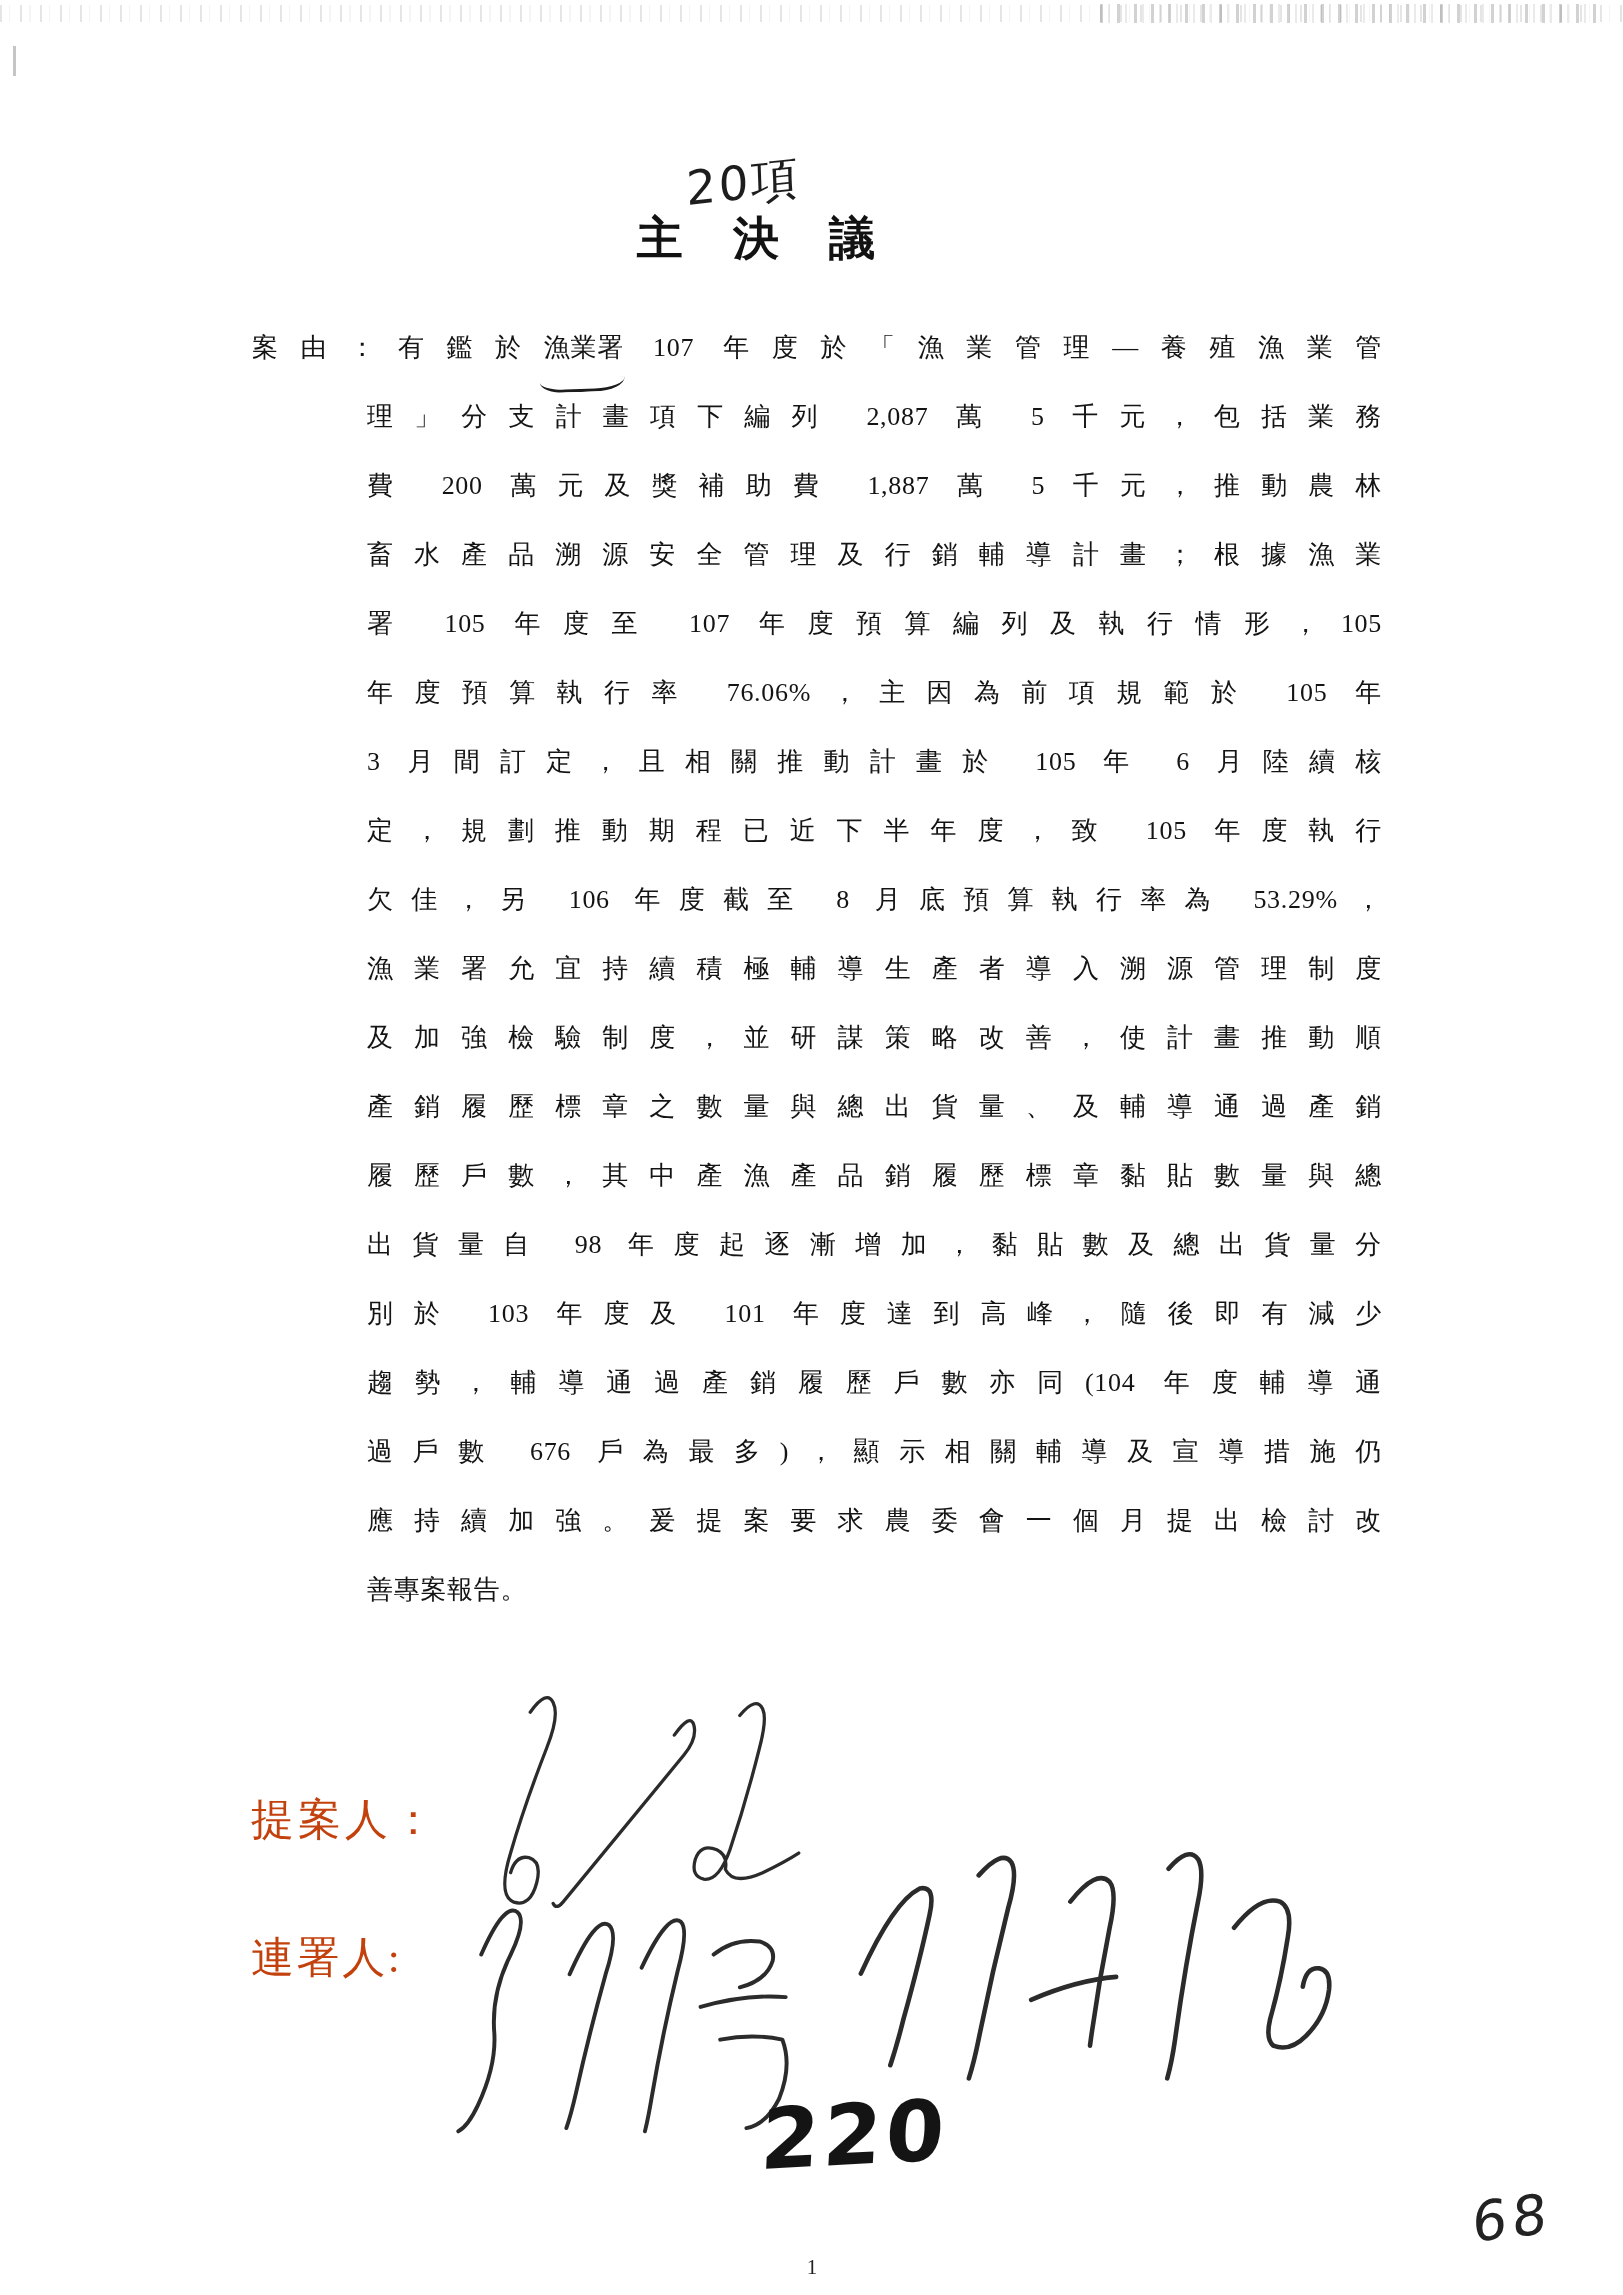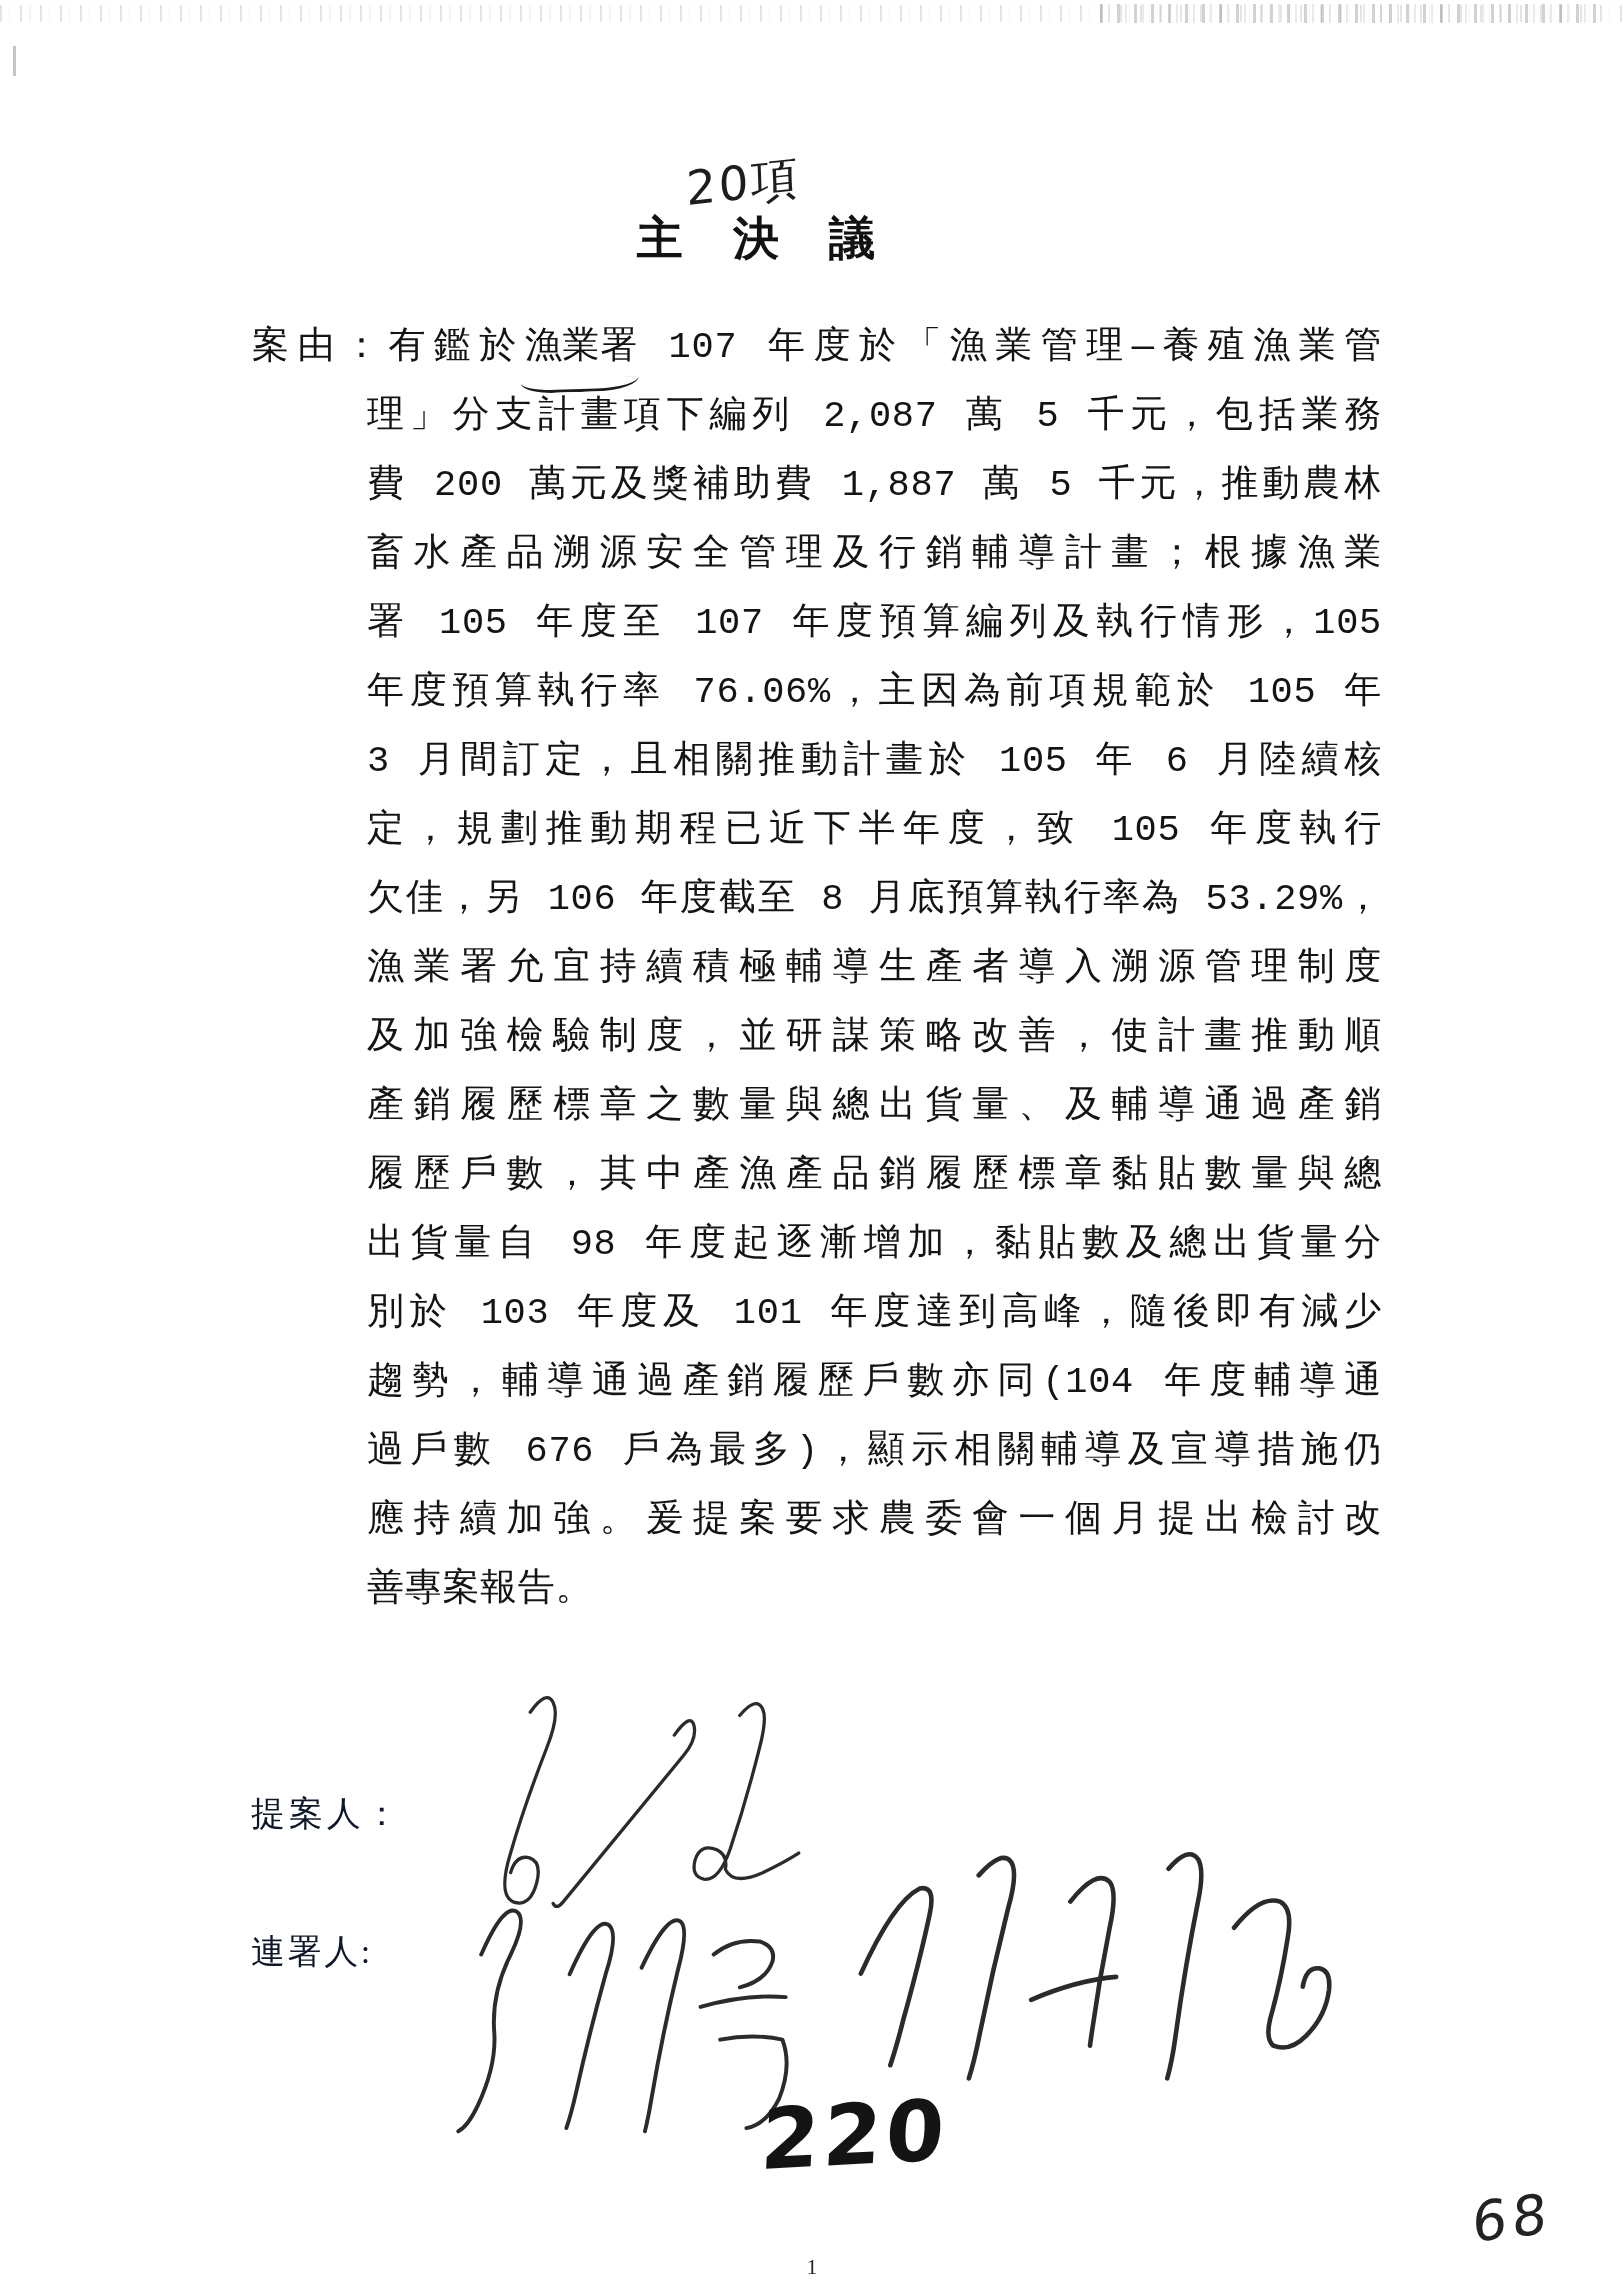--- a/index.html
+++ b/index.html
@@ -44,44 +44,43 @@
   .doc-title{
     position:absolute;left:0;top:208px;width:1512px;
     text-align:center;
     font-size:46px;font-weight:600;
     letter-spacing:0.42em;text-indent:0.42em;
     color:#121212;
   }
 
   .body-block{
     position:absolute;left:252px;top:313px;width:1130px;
-    font-size:37px;line-height:69px;
+    font-size:26px;line-height:69px;
     color:#141414;
     letter-spacing:0.7px;
-    font-family:Liberation Mono, monospace;
   }
   .bline{
     width:1015px;margin-left:115px;
     text-align:justify;text-align-last:justify;
     white-space:nowrap;
   }
   .bline.first{width:1130px;margin-left:0;}
   .bline.last{text-align-last:left;text-align:right;}
   .case-label{display:inline;}
   .u-hand{position:relative;display:inline-block;}
   .u-hand::after{
     content:"";position:absolute;left:-3.9px;right:-1.3px;bottom:-9.2px;height:10.5px;
     border-bottom:3.3px solid #1c1c1c;
     border-radius:0 0 55% 45% / 0 0 160% 120%;
     transform:rotate(-2deg);
   }
 
   .signer-label{
     position:absolute;left:251px;
-    font-size:34px;letter-spacing:3.9px;color:#0f172a;
+    font-size:43px;letter-spacing:3.9px;color:#c2410c;
   }
   .lbl-proposer{top:1791px;}
   .lbl-cosigner{top:1929px;letter-spacing:2.6px;}
 
   .sig{position:absolute;}
   .sig path{fill:none;stroke:#2b2b2b;stroke-linecap:round;stroke-linejoin:round;}
   .sig-a{left:432px;top:1686px;}
   .sig-b{left:419px;top:1876px;}
   .sig-c{left:815px;top:1823px;}
 

